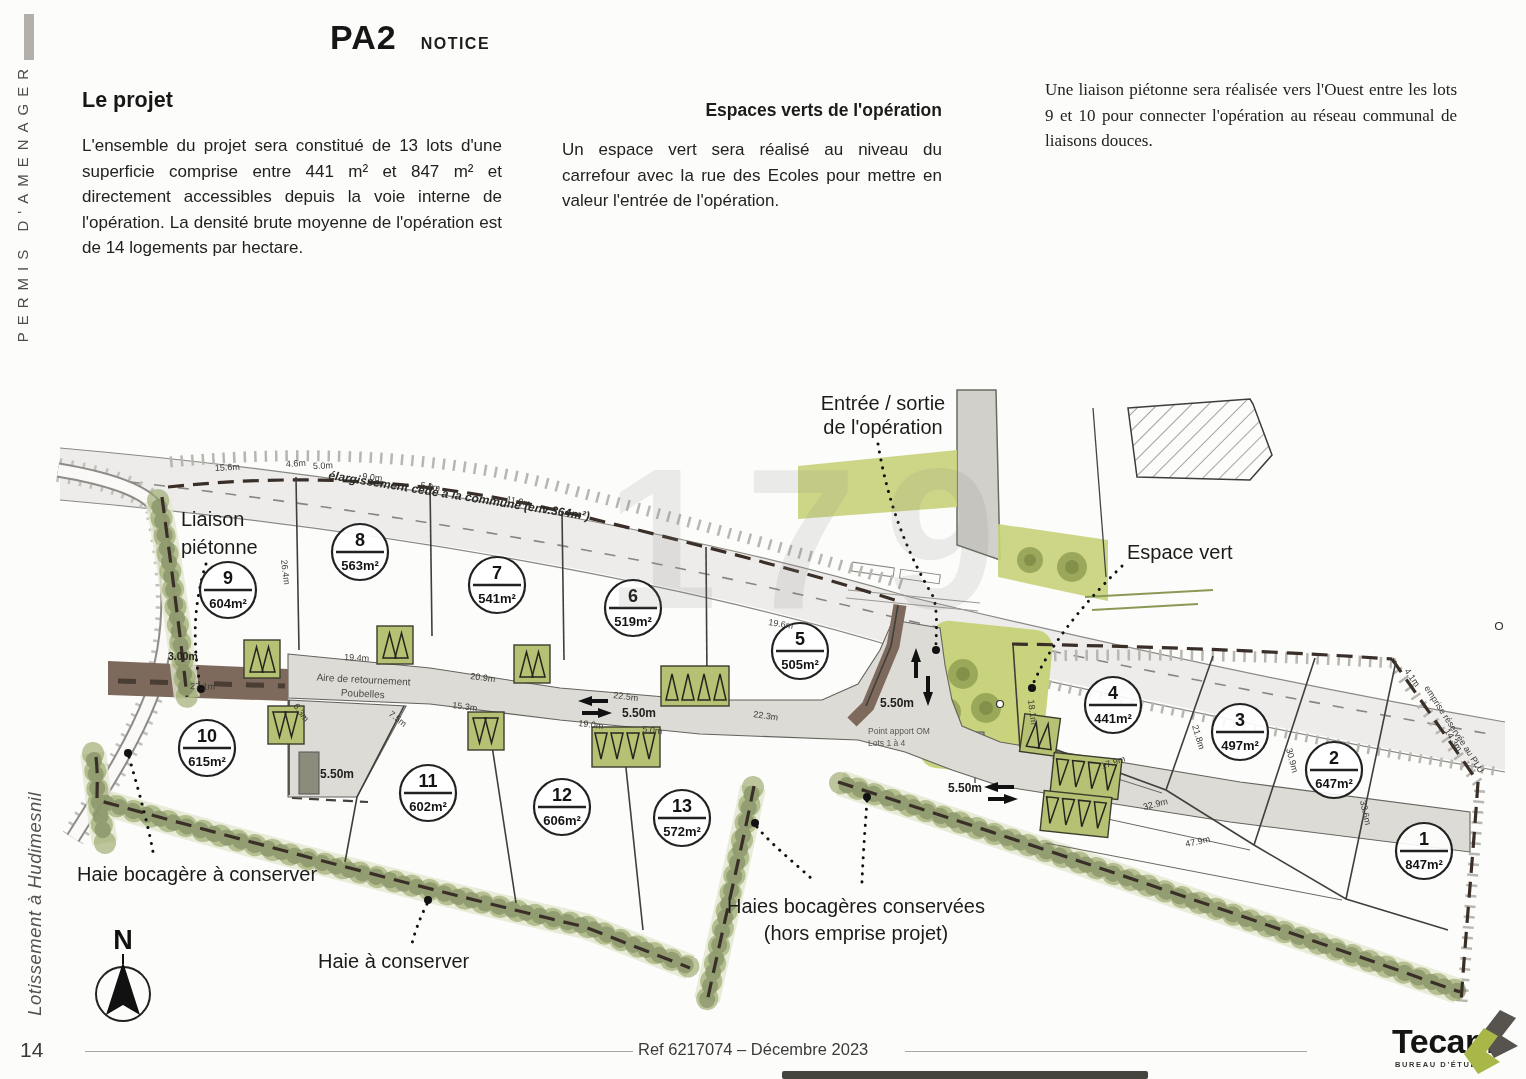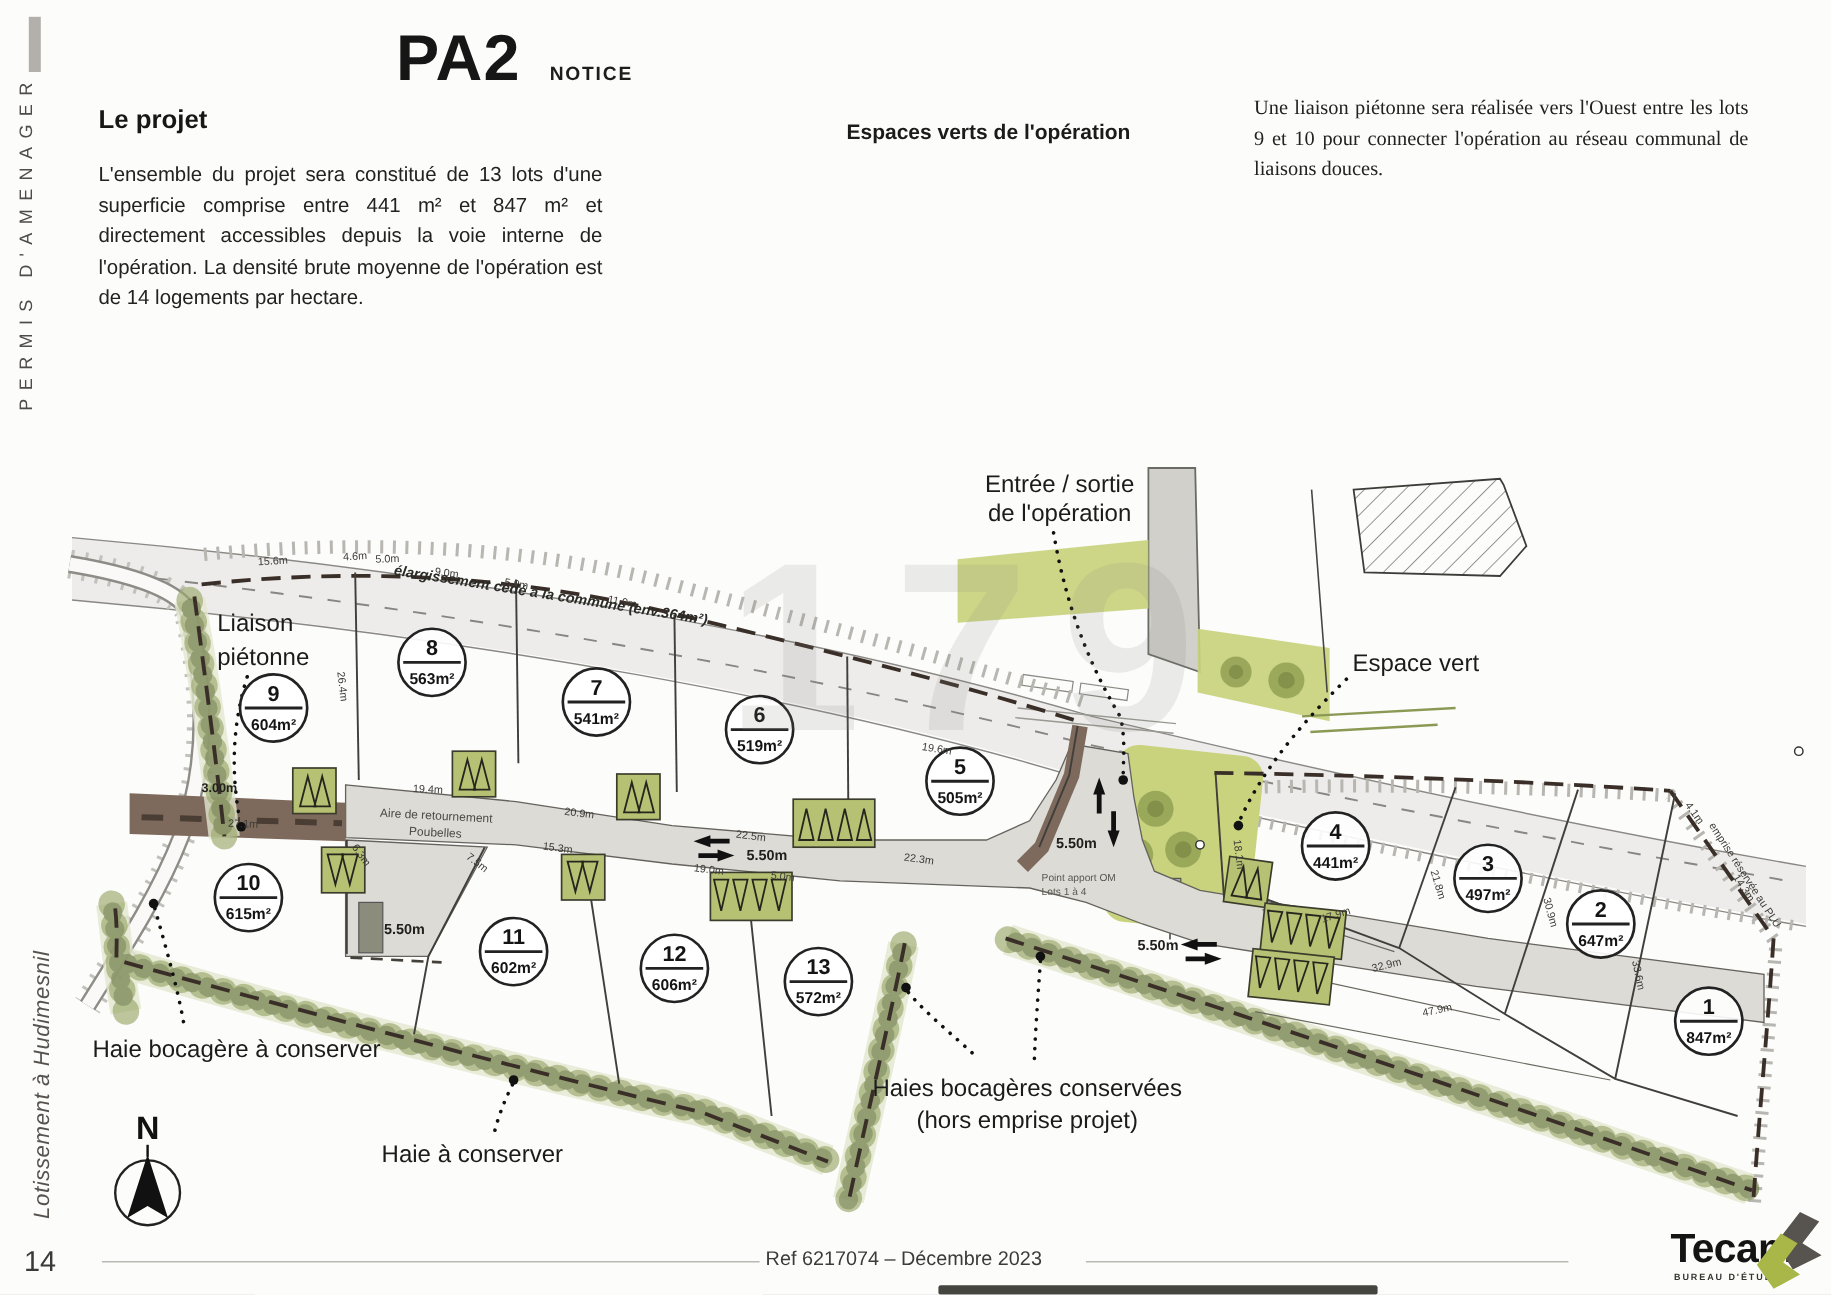--- a/index.html
+++ b/index.html
@@ -3,24 +3,24 @@
 <meta charset="utf-8">
 <style>
   html,body{margin:0;padding:0;background:#dededa;}
   .page{position:relative;width:1526px;height:1079px;background:#fcfcfa;overflow:hidden;
         font-family:"Liberation Sans",sans-serif;color:#232323;}
   
   .side-bar-mark{position:absolute;left:24px;top:14px;width:10px;height:46px;background:#b3b0ab;}
   .side-text{position:absolute;writing-mode:vertical-rl;transform:rotate(180deg);white-space:nowrap;}
   .side-text.top{left:14px;top:62px;font-size:15px;letter-spacing:7px;color:#4e4c49;}
   .side-text.bottom{left:24px;top:792px;font-size:18.5px;font-style:italic;color:#56534f;letter-spacing:.5px;}
-  .page-num{position:absolute;left:20px;top:1038px;font-size:24px;color:#3a3a38;}
+  .page-num{position:absolute;left:20px;top:1038px;font-size:21px;color:#3a3a38;}
   
   .hdr{position:absolute;left:330px;top:18px;}
-  .hdr .code{font-size:54px;font-weight:800;letter-spacing:1px;color:#161616;}
+  .hdr .code{font-size:34px;font-weight:800;letter-spacing:1px;color:#161616;}
   .hdr .dtype{font-size:16px;font-weight:700;letter-spacing:1.5px;color:#1d1d1d;margin-left:24px;}
   
   .col{position:absolute;}
   .col h2{margin:0 0 20px 0;font-size:21.5px;font-weight:700;text-align:left;color:#171717;}
   .col h3{margin:0 0 16px 0;font-size:17.5px;font-weight:700;text-align:right;color:#1b1b1b;}
   .col p{margin:0 0 15px 0;font-size:17px;line-height:25.5px;text-align:justify;color:#222;}
   .col1{left:82px;top:88px;width:420px;}
   .col2{left:562px;top:100px;width:380px;}
   .col3{left:1045px;top:77px;width:412px;font-family:Liberation Serif, serif;}
   
@@ -391,20 +391,21 @@
     <span class="code">PA2</span><span class="dtype">NOTICE</span>
   </div>
 
   <div class="col col1">
     <h2>Le projet</h2>
     <p>L'ensemble du projet sera constitué de 13 lots d'une superficie comprise entre 441 m² et 847 m² et directement accessibles depuis la voie interne de l'opération. La densité brute moyenne de l'opération est de 14 logements par hectare.</p>
   </div>
 
   <div class="col col2">
     <h3>Espaces verts de l'opération</h3>
+    <p>Un espace vert sera réalisé au niveau du carrefour avec la rue des Ecoles pour mettre en valeur l'entrée de l'opération.</p>
   </div>
 
   <div class="col col3">
     <p>Une liaison piétonne sera réalisée vers l'Ouest entre les lots 9 et 10 pour connecter l'opération au réseau communal de liaisons douces.</p>
   </div>
 
   <div class="footer-line left"></div>
   <div class="footer-ref">Ref 6217074 – Décembre 2023</div>
   <div class="footer-line right"></div>
 

